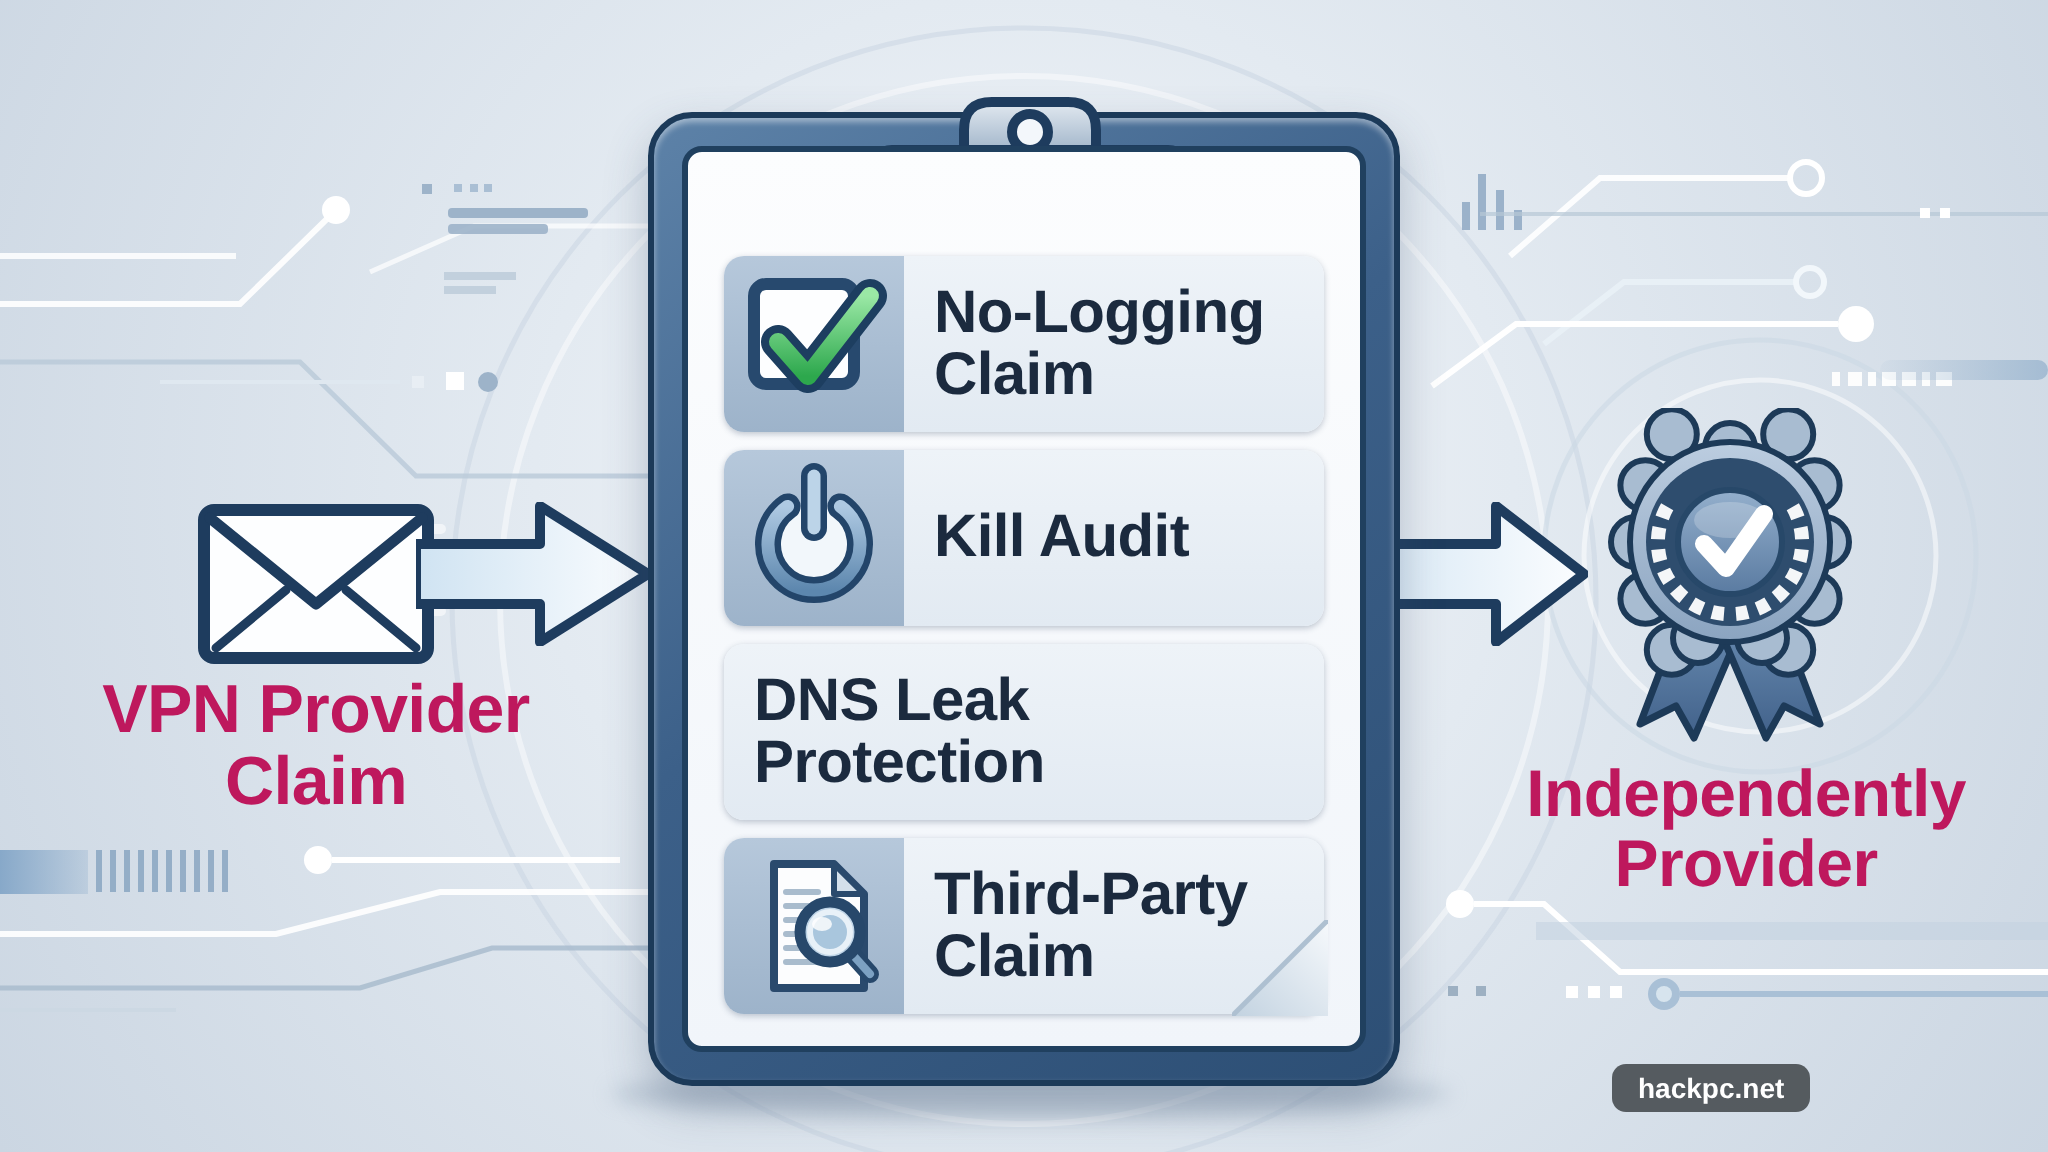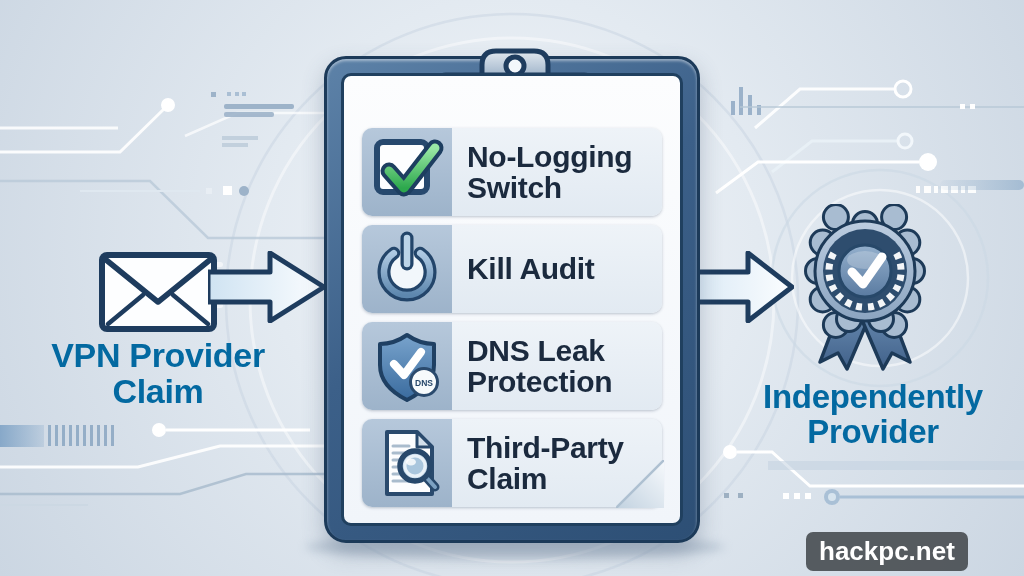--- a/index.html
+++ b/index.html
@@ -26,28 +26,28 @@
   .row{height:88px;display:flex;border-radius:10px;overflow:hidden;box-shadow:0 1px 3px rgba(50,70,100,.30);}
   .row-icon{width:90px;flex:none;display:flex;align-items:center;justify-content:center;
     background:linear-gradient(180deg,#b6c8db 0%,#9db3ca 100%);}
   .row-text{flex:1;display:flex;align-items:center;padding-left:15px;
     background:linear-gradient(180deg,#eef3f8 0%,#e2eaf2 100%);
     font-size:30px;font-weight:bold;color:#1b2a3e;line-height:1.04;
     letter-spacing:-0.3px;white-space:pre-line;}
   .clip-svg{position:absolute;left:100px;top:-16px;}
   .curl-svg{position:absolute;right:16px;bottom:15px;}
 
-  .big-label{z-index:2;text-align:center;font-weight:bold;color:#0369a1;
+  .big-label{z-index:2;text-align:center;font-weight:bold;color:#be185d;
     white-space:pre-line;letter-spacing:-0.3px;line-height:1.07;}
   .claim-label{left:20px;top:337px;width:276px;font-size:34px;}
   .verified-label{left:742px;top:379px;width:262px;font-size:33px;}
 
   .watermark{
     left:806px;top:532px;z-index:3;padding:4px 13px;border-radius:7px;
-    background:rgba(74,79,84,.92);color:#ffffff;font-size:26px;font-weight:bold;
+    background:rgba(74,79,84,.92);color:#ffffff;font-size:14px;font-weight:bold;
   }
 </style>
 </head>
 <body>
 
 <svg id="bg-decor" class="abs" width="1024" height="576" viewBox="0 0 1024 576">
   <defs>
     <linearGradient id="gradBandL" x1="0" y1="0" x2="1" y2="0">
       <stop offset="0" stop-color="#7fa3c6" stop-opacity=".9"></stop>
       <stop offset="1" stop-color="#7fa3c6" stop-opacity=".25"></stop>
@@ -196,21 +196,21 @@
                 <stop offset="0" stop-color="#9ae8a5"></stop>
                   <stop offset="1" stop-color="#2da84d"></stop>
               </linearGradient>
             </defs>
             <rect x="15" y="14" width="50" height="50" rx="6" fill="#fdfeff" stroke="#27496e" stroke-width="6"></rect>
             <path d="M27,43 L42,60 L73,20" fill="none" stroke="#1d3e60" stroke-width="17" stroke-linecap="round" stroke-linejoin="round"></path>
             <path d="M27,43 L42,60 L73,20" fill="none" stroke="url(#gradGreen)" stroke-width="9" stroke-linecap="round" stroke-linejoin="round"></path>
           </svg>
         </div>
         <div class="row-text">No-Logging
-Switch</div>
+Claim</div>
       </div>
 
       <div class="row">
         <div class="row-icon">
           <svg width="90" height="88" viewBox="0 0 90 88">
             <defs>
               <linearGradient id="gradRing" x1="0" y1="0" x2="0" y2="1">
                 <stop offset="0" stop-color="#aec9e2"></stop>
                   <stop offset="1" stop-color="#5d87ae"></stop>
               </linearGradient>
@@ -219,34 +219,20 @@
             <path d="M58.2,28.2 A23,23 0 1 1 31.8,28.2" fill="none" stroke="#23456a" stroke-width="13" stroke-linecap="round"></path>
             <path d="M58.2,28.2 A23,23 0 1 1 31.8,28.2" fill="none" stroke="url(#gradRing)" stroke-width="6.5" stroke-linecap="round"></path>
             <path d="M45,13 L45,39" stroke="#23456a" stroke-width="13" stroke-linecap="round"></path>
             <path d="M45,13 L45,39" stroke="#bcd4e8" stroke-width="6.5" stroke-linecap="round"></path>
           </svg>
         </div>
         <div class="row-text">Kill Audit</div>
       </div>
 
       <div class="row">
-        <div class="row-icon">
-          <svg width="90" height="88" viewBox="0 0 90 88">
-            <defs>
-              <linearGradient id="gradShield" x1="0" y1="0" x2="0" y2="1">
-                <stop offset="0" stop-color="#78a3cc"></stop>
-                  <stop offset="1" stop-color="#3a6b9e"></stop>
-              </linearGradient>
-            </defs>
-            <path d="M45,13 C55,20 65,22 72,22 L72,43 C72,60 59,71 45,78 C31,71 18,60 18,43 L18,22 C25,22 35,20 45,13 Z" fill="url(#gradShield)" stroke="#1f4063" stroke-width="4" stroke-linejoin="round"></path>
-            <path d="M32,42 L42,53 L59,30" fill="none" stroke="#ffffff" stroke-width="8" stroke-linecap="round" stroke-linejoin="round"></path>
-            <circle cx="62" cy="60" r="13.5" fill="#f6fafc" stroke="#2a4a6d" stroke-width="3"></circle>
-            <text x="62" y="63.5" text-anchor="middle" font-size="8.5" font-weight="bold" fill="#27486b" font-family="Liberation Sans, sans-serif">DNS</text>
-          </svg>
-        </div>
         <div class="row-text">DNS Leak
 Protection</div>
       </div>
 
       <div class="row">
         <div class="row-icon">
           <svg width="90" height="88" viewBox="0 0 90 88">
             <path d="M25,13 H55 L70,28 V75 H25 Z" fill="#fcfdfe" stroke="#2a4a6d" stroke-width="4" stroke-linejoin="round"></path>
             <path d="M55,13 V28 H70 Z" fill="#d4e0eb" stroke="#2a4a6d" stroke-width="3" stroke-linejoin="round"></path>
             <g stroke="#a9bccd" stroke-width="3" stroke-linecap="round">

